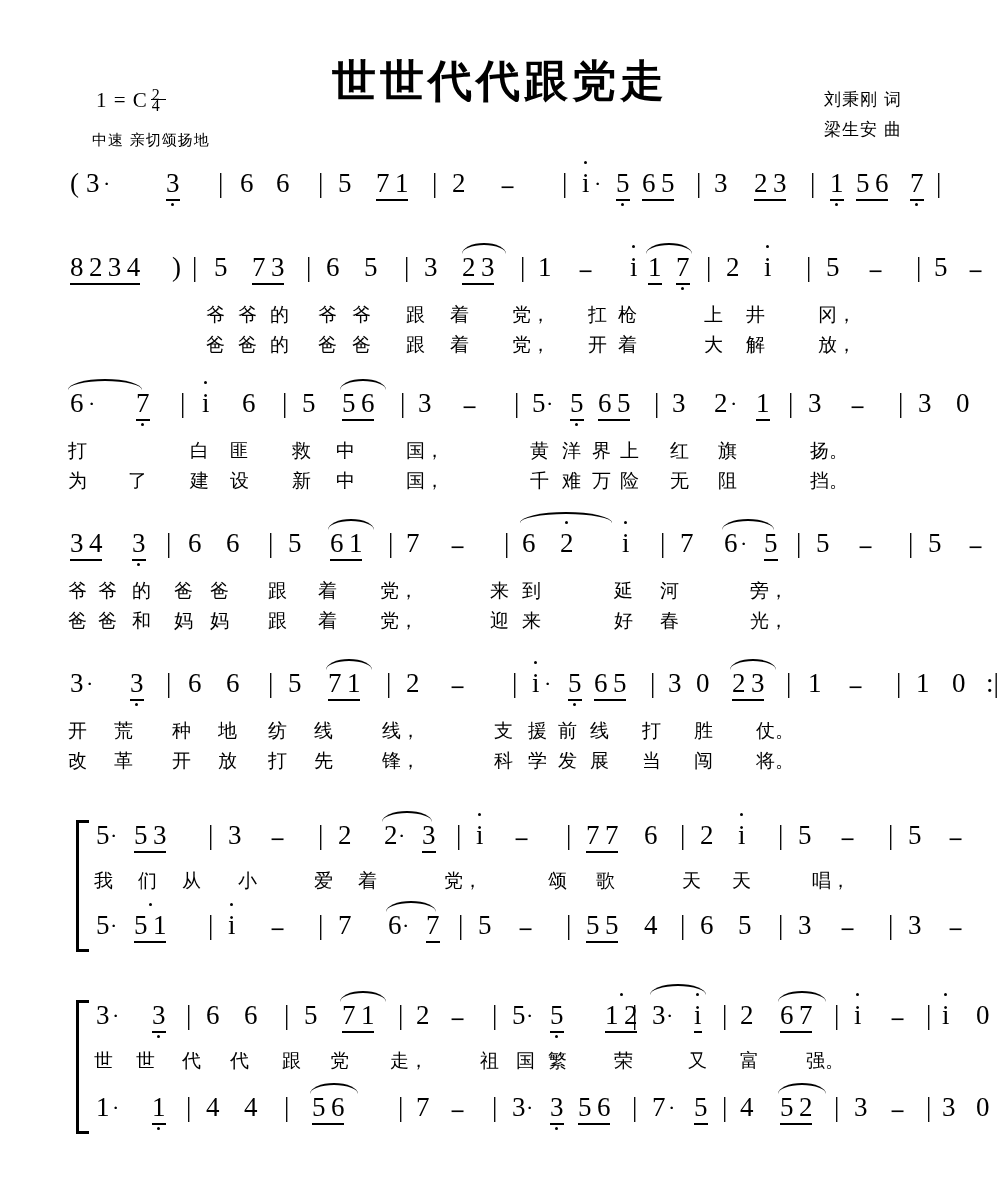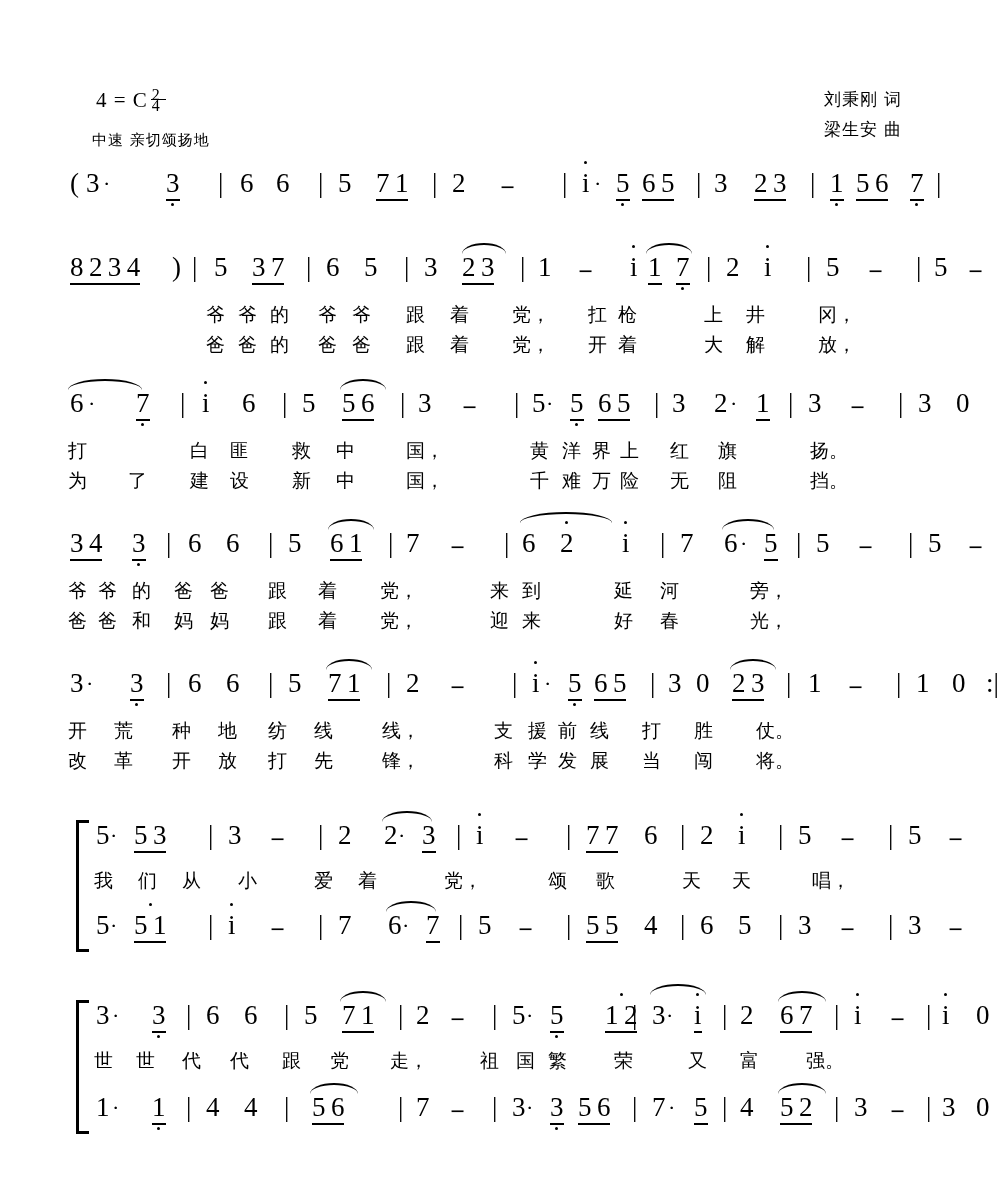--- a/index.html
+++ b/index.html
@@ -173,23 +173,24 @@
     border-left: 3px solid #000;
     border-top: 3px solid #000;
     border-bottom: 3px solid #000;
   }
 </style>
 </head>
 <body>
 
 <div class="sheet">
 
+  <div class="title">世世代代跟党走</div>
 
   <div class="key-sig">
-    <span>4 = C</span><span class="frac"><span class="num">2</span><span class="bar"></span><span class="den">4</span></span>
+    <span>1 = C</span><span class="frac"><span class="num">2</span><span class="bar"></span><span class="den">4</span></span>
   </div>
 
   <div class="tempo">中速  亲切颂扬地</div>
 
   <div class="credit-lyric">
     <span>刘秉刚</span><span class="credit-role">词</span>
   </div>
   <div class="credit-music">
     <span>梁生安</span><span class="credit-role">曲</span>
   </div>
@@ -224,21 +225,21 @@
       <span class="n" style="left:866px;">|</span>
     </div>
   </div>
 
   <div class="line" style="top:252px;">
     <div class="notes">
       <span class="n" style="left:0px;"><span class="u1">8 2 3 4</span></span>
       <span class="n" style="left:102px;">)</span>
       <span class="n" style="left:122px;">|</span>
       <span class="n" style="left:144px;">5</span>
-      <span class="n" style="left:182px;"><span class="u1">3 7</span></span>
+      <span class="n" style="left:182px;"><span class="u1">7 3</span></span>
       <span class="n" style="left:236px;">|</span>
       <span class="n" style="left:256px;">6</span>
       <span class="n" style="left:294px;">5</span>
       <span class="n" style="left:334px;">|</span>
       <span class="n" style="left:354px;">3</span>
       <span class="n" style="left:392px;"><span class="u1">2 3</span></span>
       <span class="tie" style="left:392px;top:-9px;width:44px;"></span>
       <span class="n" style="left:450px;">|</span>
       <span class="n" style="left:468px;">1</span>
       <span class="n" style="left:502px;">－</span>

